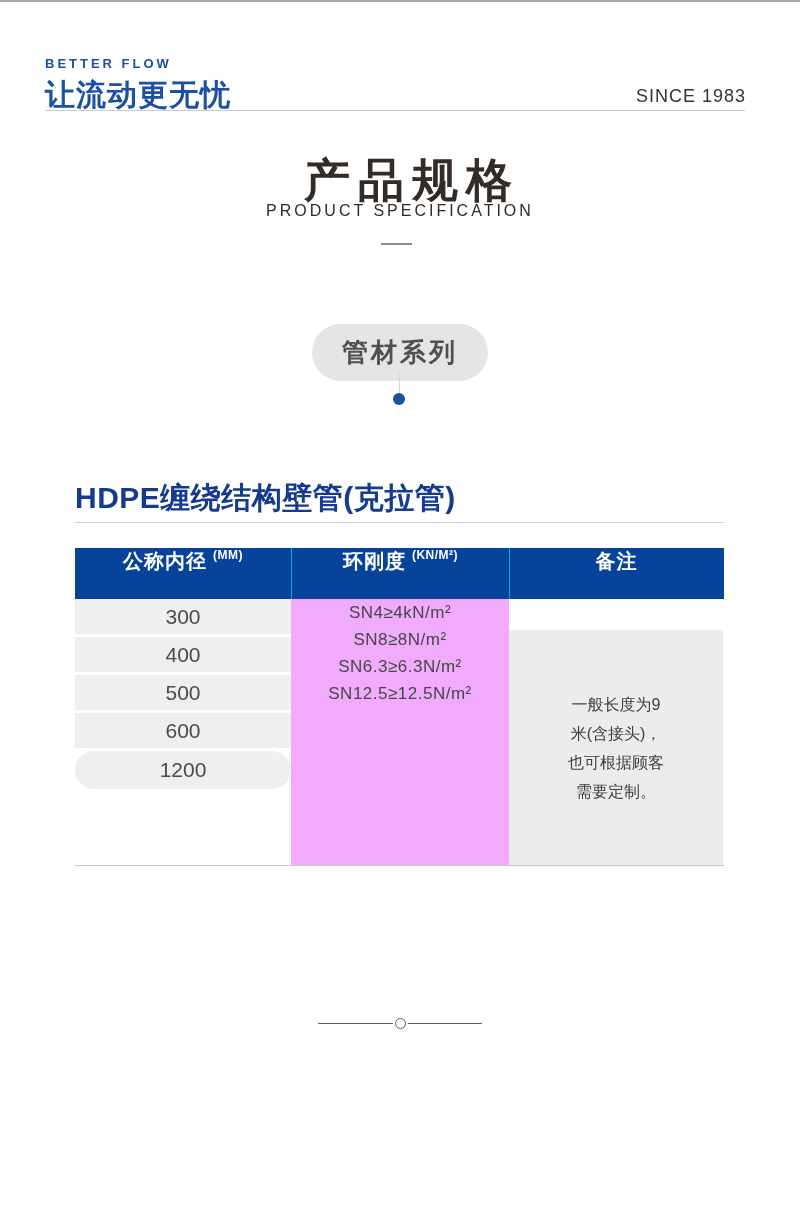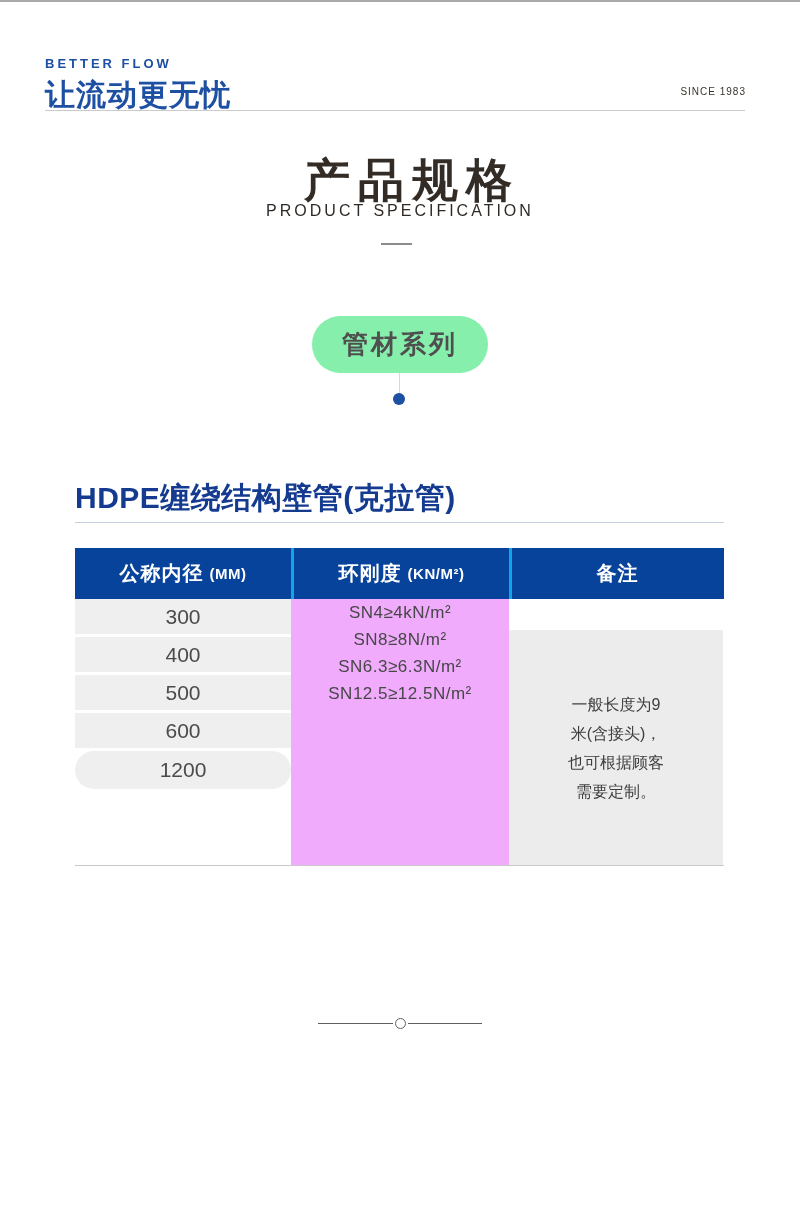--- a/index.html
+++ b/index.html
@@ -23,21 +23,21 @@
     font-size: 13px; font-weight: bold; letter-spacing: 3px;
     color: #1d4fa3;
   }
   .brand-cn {
     margin-top: 4px;
     font-size: 30px; font-weight: 900; letter-spacing: 1px;
     color: #1d4fa3;
   }
   .since {
     position: absolute; right: 54px; top: 84px;
-    font-size: 10px; letter-spacing: 1px; color: #3a322b;
+    font-size: 18px; letter-spacing: 1px; color: #3a322b;
   }
   .header-line {
     position: absolute; left: 45px; top: 108px; width: 700px; height: 1px;
     background: #cbcbcb;
   }
 
   
   .hero-title {
     position: absolute; top: 148px; left: 12px; width: 100%;
     text-align: center;
@@ -49,23 +49,23 @@
     text-align: center;
     font-size: 16px; letter-spacing: 3px; color: #2f2a26;
   }
   .hero-line {
     position: absolute; top: 241px; left: 381px; width: 31px; height: 2px;
     background: #8c8c8c;
   }
 
   
   .badge {
-    position: absolute; top: 314px; left: 50%; transform: translateX(-50%);
+    position: absolute; top: 322px; left: 50%; transform: translateX(-50%);
     min-width: 148px; height: 57px; padding: 0 30px;
-    background: #86efac; border-radius: 29px;
+    background: #e5e5e5; border-radius: 29px;
     display: flex; align-items: center; justify-content: center;
     font-size: 26px; font-weight: bold; letter-spacing: 3px; color: #4f4f4f;
   }
   .badge-stem {
     position: absolute; top: 371px; left: 399px; width: 1px; height: 20px;
     background: #d8d8d8;
   }
   .badge-dot {
     position: absolute; top: 391px; left: 393px;
     width: 12px; height: 12px; border-radius: 50%;
@@ -83,25 +83,25 @@
     background: #c5cfe0;
   }
 
   
   .spec-table {
     position: absolute; left: 75px; top: 546px; width: 649px;
     border-bottom: 1px solid #c9c9c9;
   }
   .thead { display: flex; height: 51px; background: #07439b; }
   .th {
-    display: flex; align-items: center; justify-content: center;
+    display: flex; justify-content: center;
     color: #ffffff; font-size: 20px; font-weight: bold; letter-spacing: 1px;
   }
-  .th + .th { border-left: 3px solid #0ea5e9; }
-  .th .unit { font-size: 15px; font-weight: bold; margin-left: 6px; letter-spacing: 0.5px; }
+  .th + .th { border-left: 1px solid #0ea5e9; }
+  .th .unit { font-size: 12px; font-weight: bold; margin-left: 6px; letter-spacing: 0.5px; }
   .col-1 { width: 216px; }
   .col-2 { width: 218px; }
   .col-3 { width: 214px; }
 
   .tbody { display: flex; height: 266px; }
   .dia-col { width: 216px; display: flex; flex-direction: column; }
   .dia-cell {
     height: 35px; margin-bottom: 3px;
     background: #efefef;
     display: flex; align-items: center; justify-content: center;

